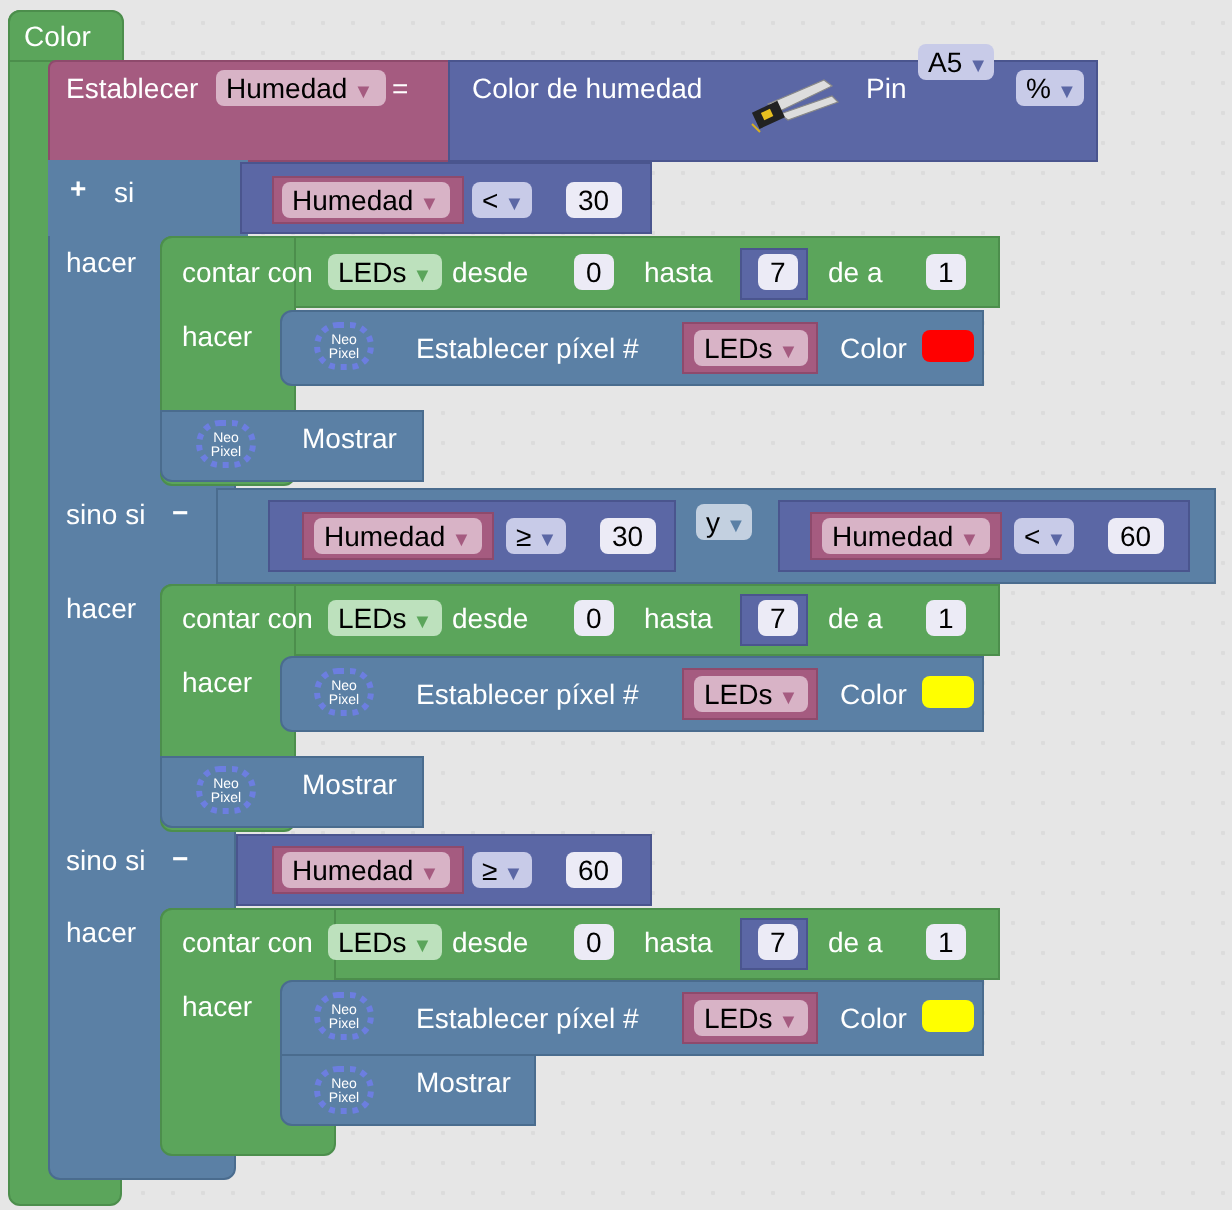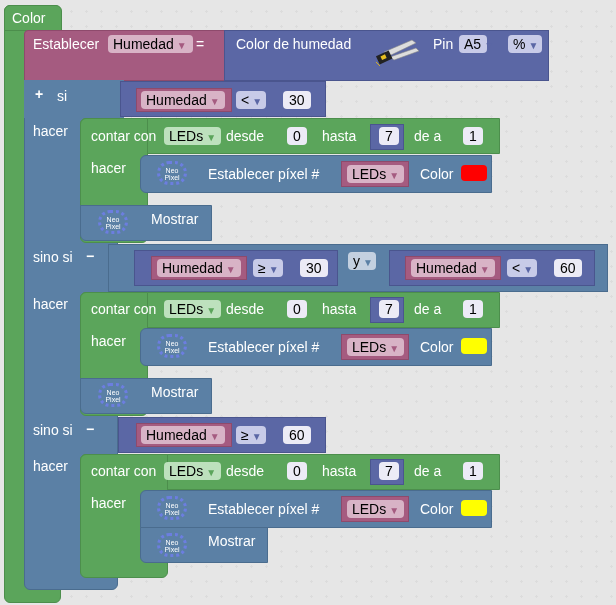--- a/index.html
+++ b/index.html
@@ -50,21 +50,21 @@
 <div style="position:absolute;left:372px;top:38px;width:50px;height:30px;">
   <svg width="50" height="30" viewBox="0 0 50 30">
     <polygon points="12,14 40,2 44,5 17,18" fill="#ddd" stroke="#888" stroke-width="0.6"></polygon>
     <polygon points="18,19 44,10 47,13 22,22" fill="#ddd" stroke="#888" stroke-width="0.6"></polygon>
     <rect x="5" y="15" width="14" height="9" fill="#222" transform="rotate(-25 12 19)"></rect>
     <rect x="9" y="17" width="5" height="4" fill="#e8c020" transform="rotate(-25 12 19)"></rect>
     <line x1="4" y1="24" x2="8" y2="28" stroke="#d8b020" stroke-width="1"></line>
   </svg>
 </div>
 <div class="t" style="left:433px;top:36px;">Pin</div>
-<div class="field f-lav" style="left:459px;top:35px;width:28px;"><span>A5</span><span class="arrow u">▼</span></div>
+<div class="field f-lav" style="left:459px;top:22px;width:38px;"><span>A5</span><span class="arrow u">▼</span></div>
 <div class="field f-lav" style="left:508px;top:35px;width:34px;"><span>%</span><span class="arrow u">▼</span></div>
 
 <div class="b blue" style="left:24px;top:80px;width:94px;height:510px;border-radius:0 0 6px 6px;"></div>
 <div class="b blue" style="left:24px;top:80px;width:100px;height:38px;border:none;"></div>
 <div class="t" style="left:35px;top:86px;font-weight:bold;">+</div>
 <div class="t" style="left:57px;top:88px;">si</div>
 <div class="t" style="left:33px;top:123px;">hacer</div>
 
 <div class="b purple" style="left:120px;top:81px;width:206px;height:36px;"></div>
 <div class="b pink" style="left:136px;top:88px;width:96px;height:24px;"></div>

